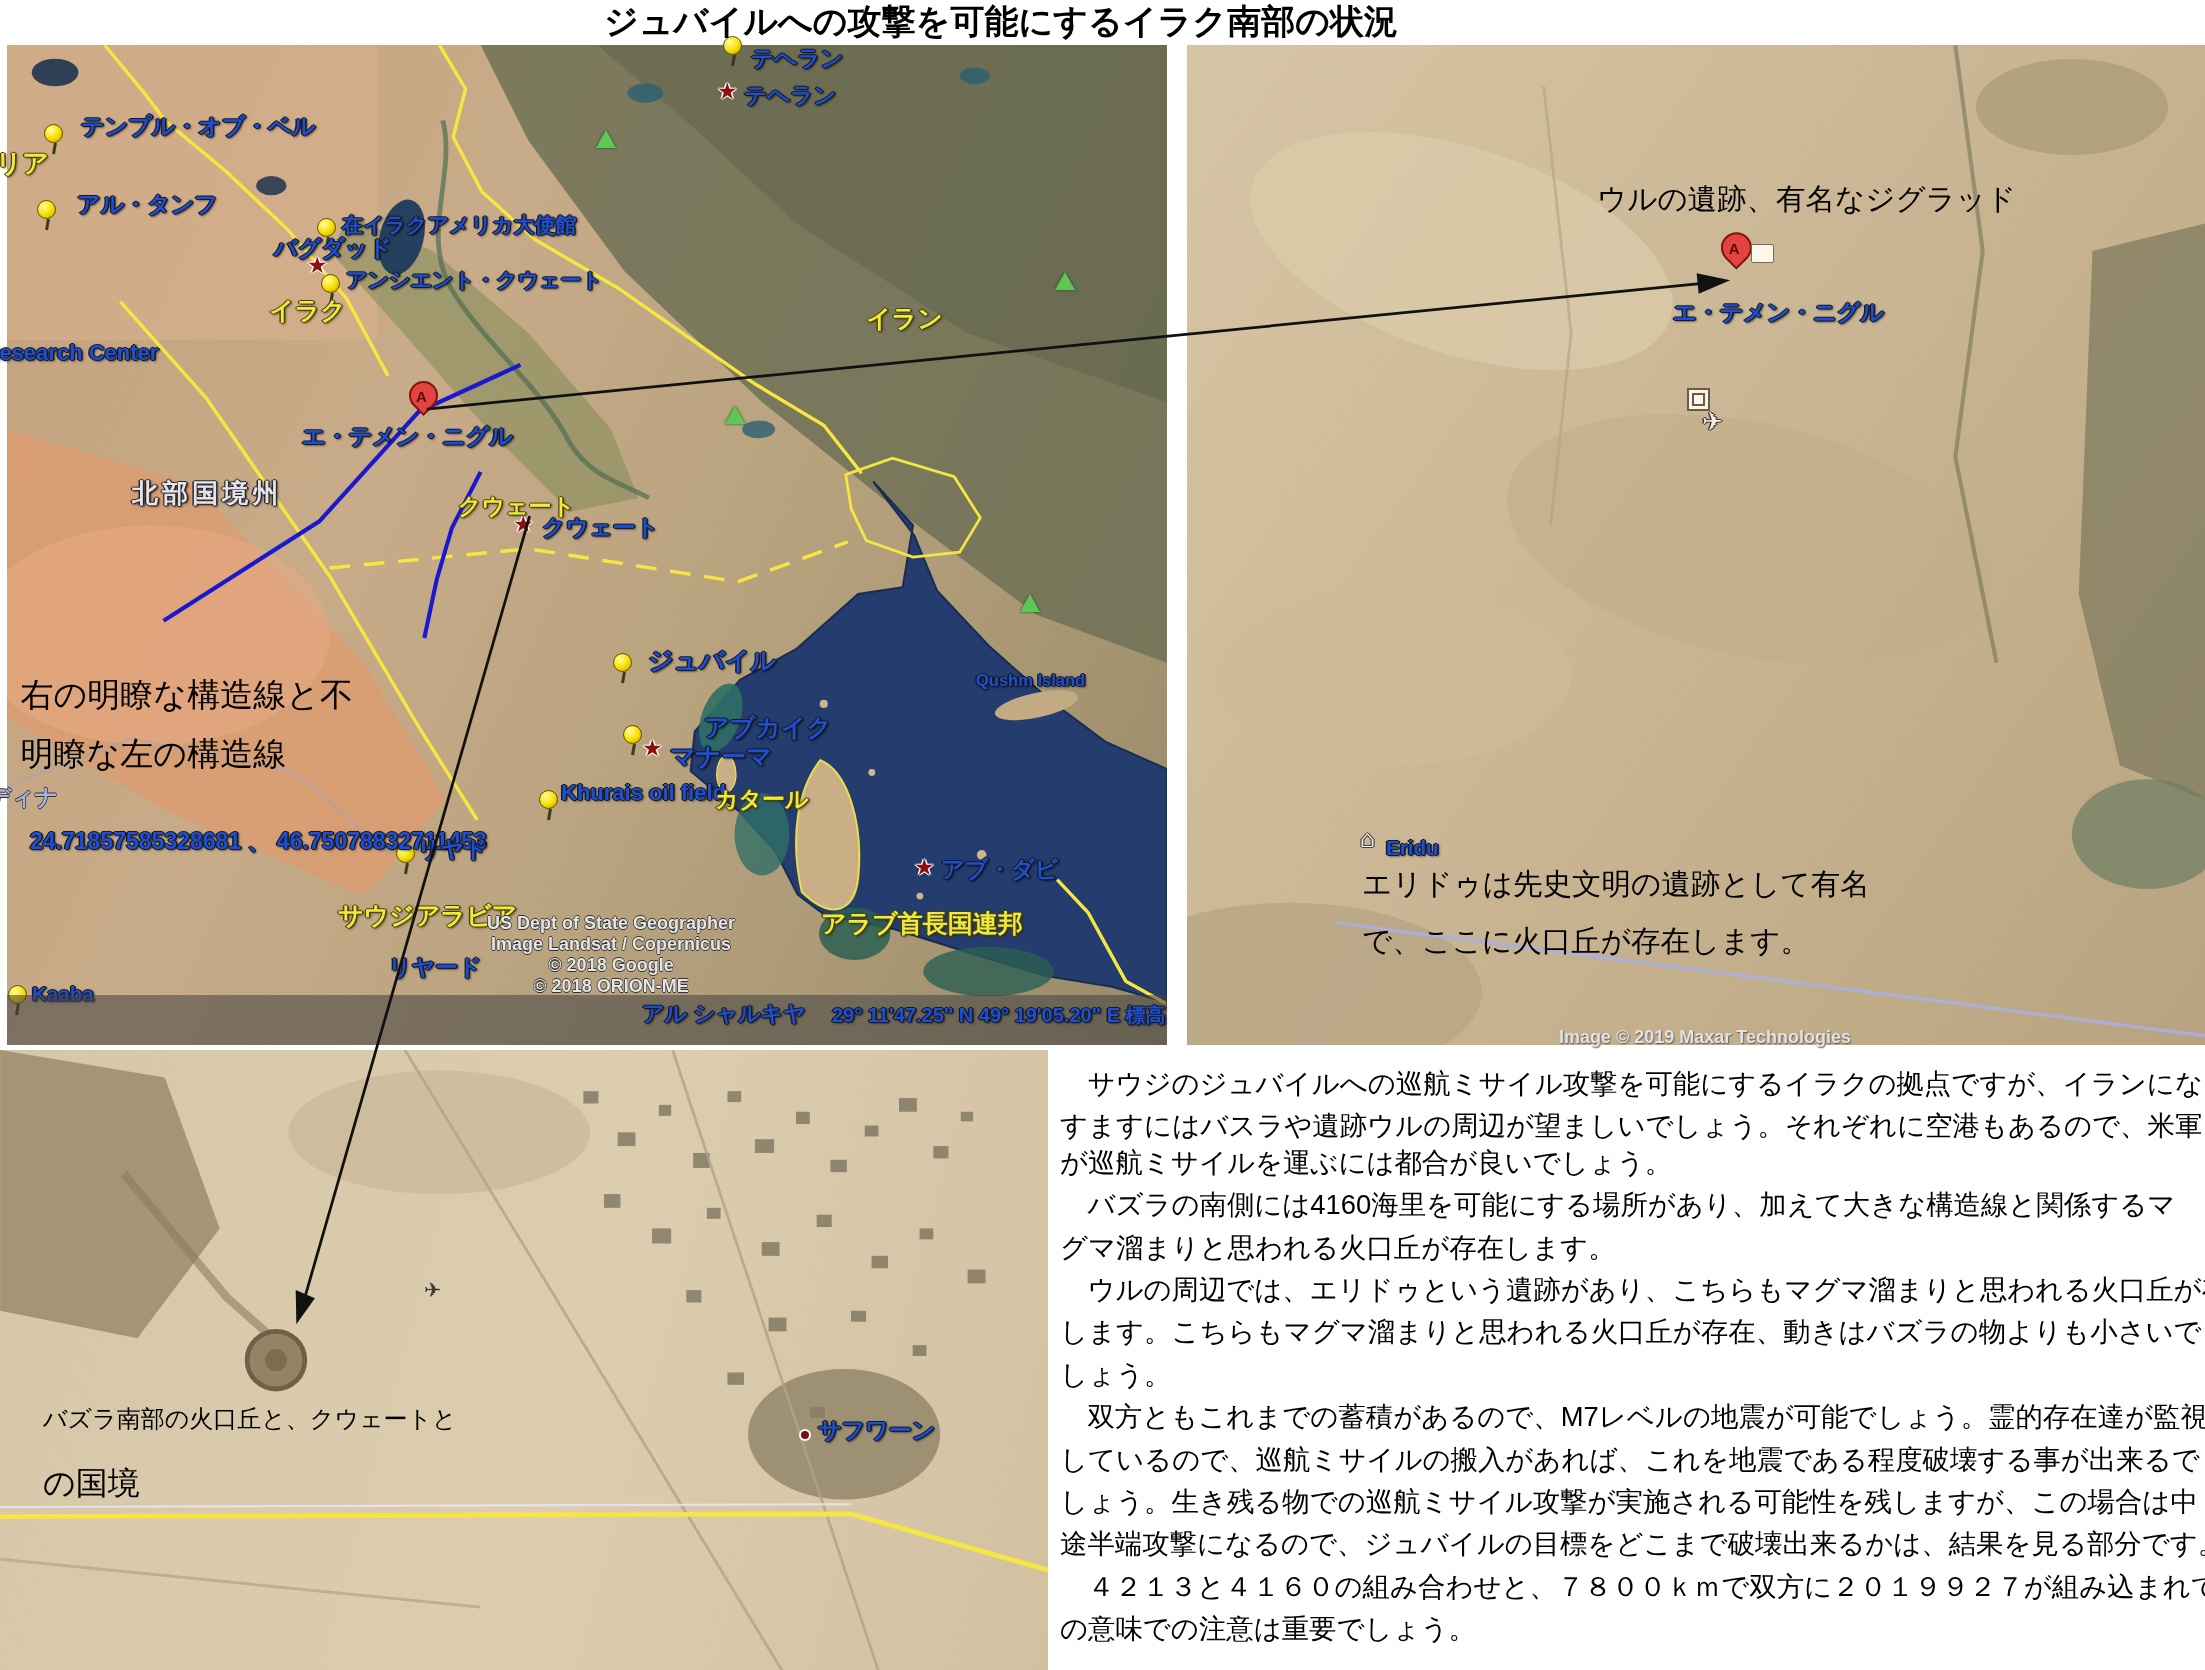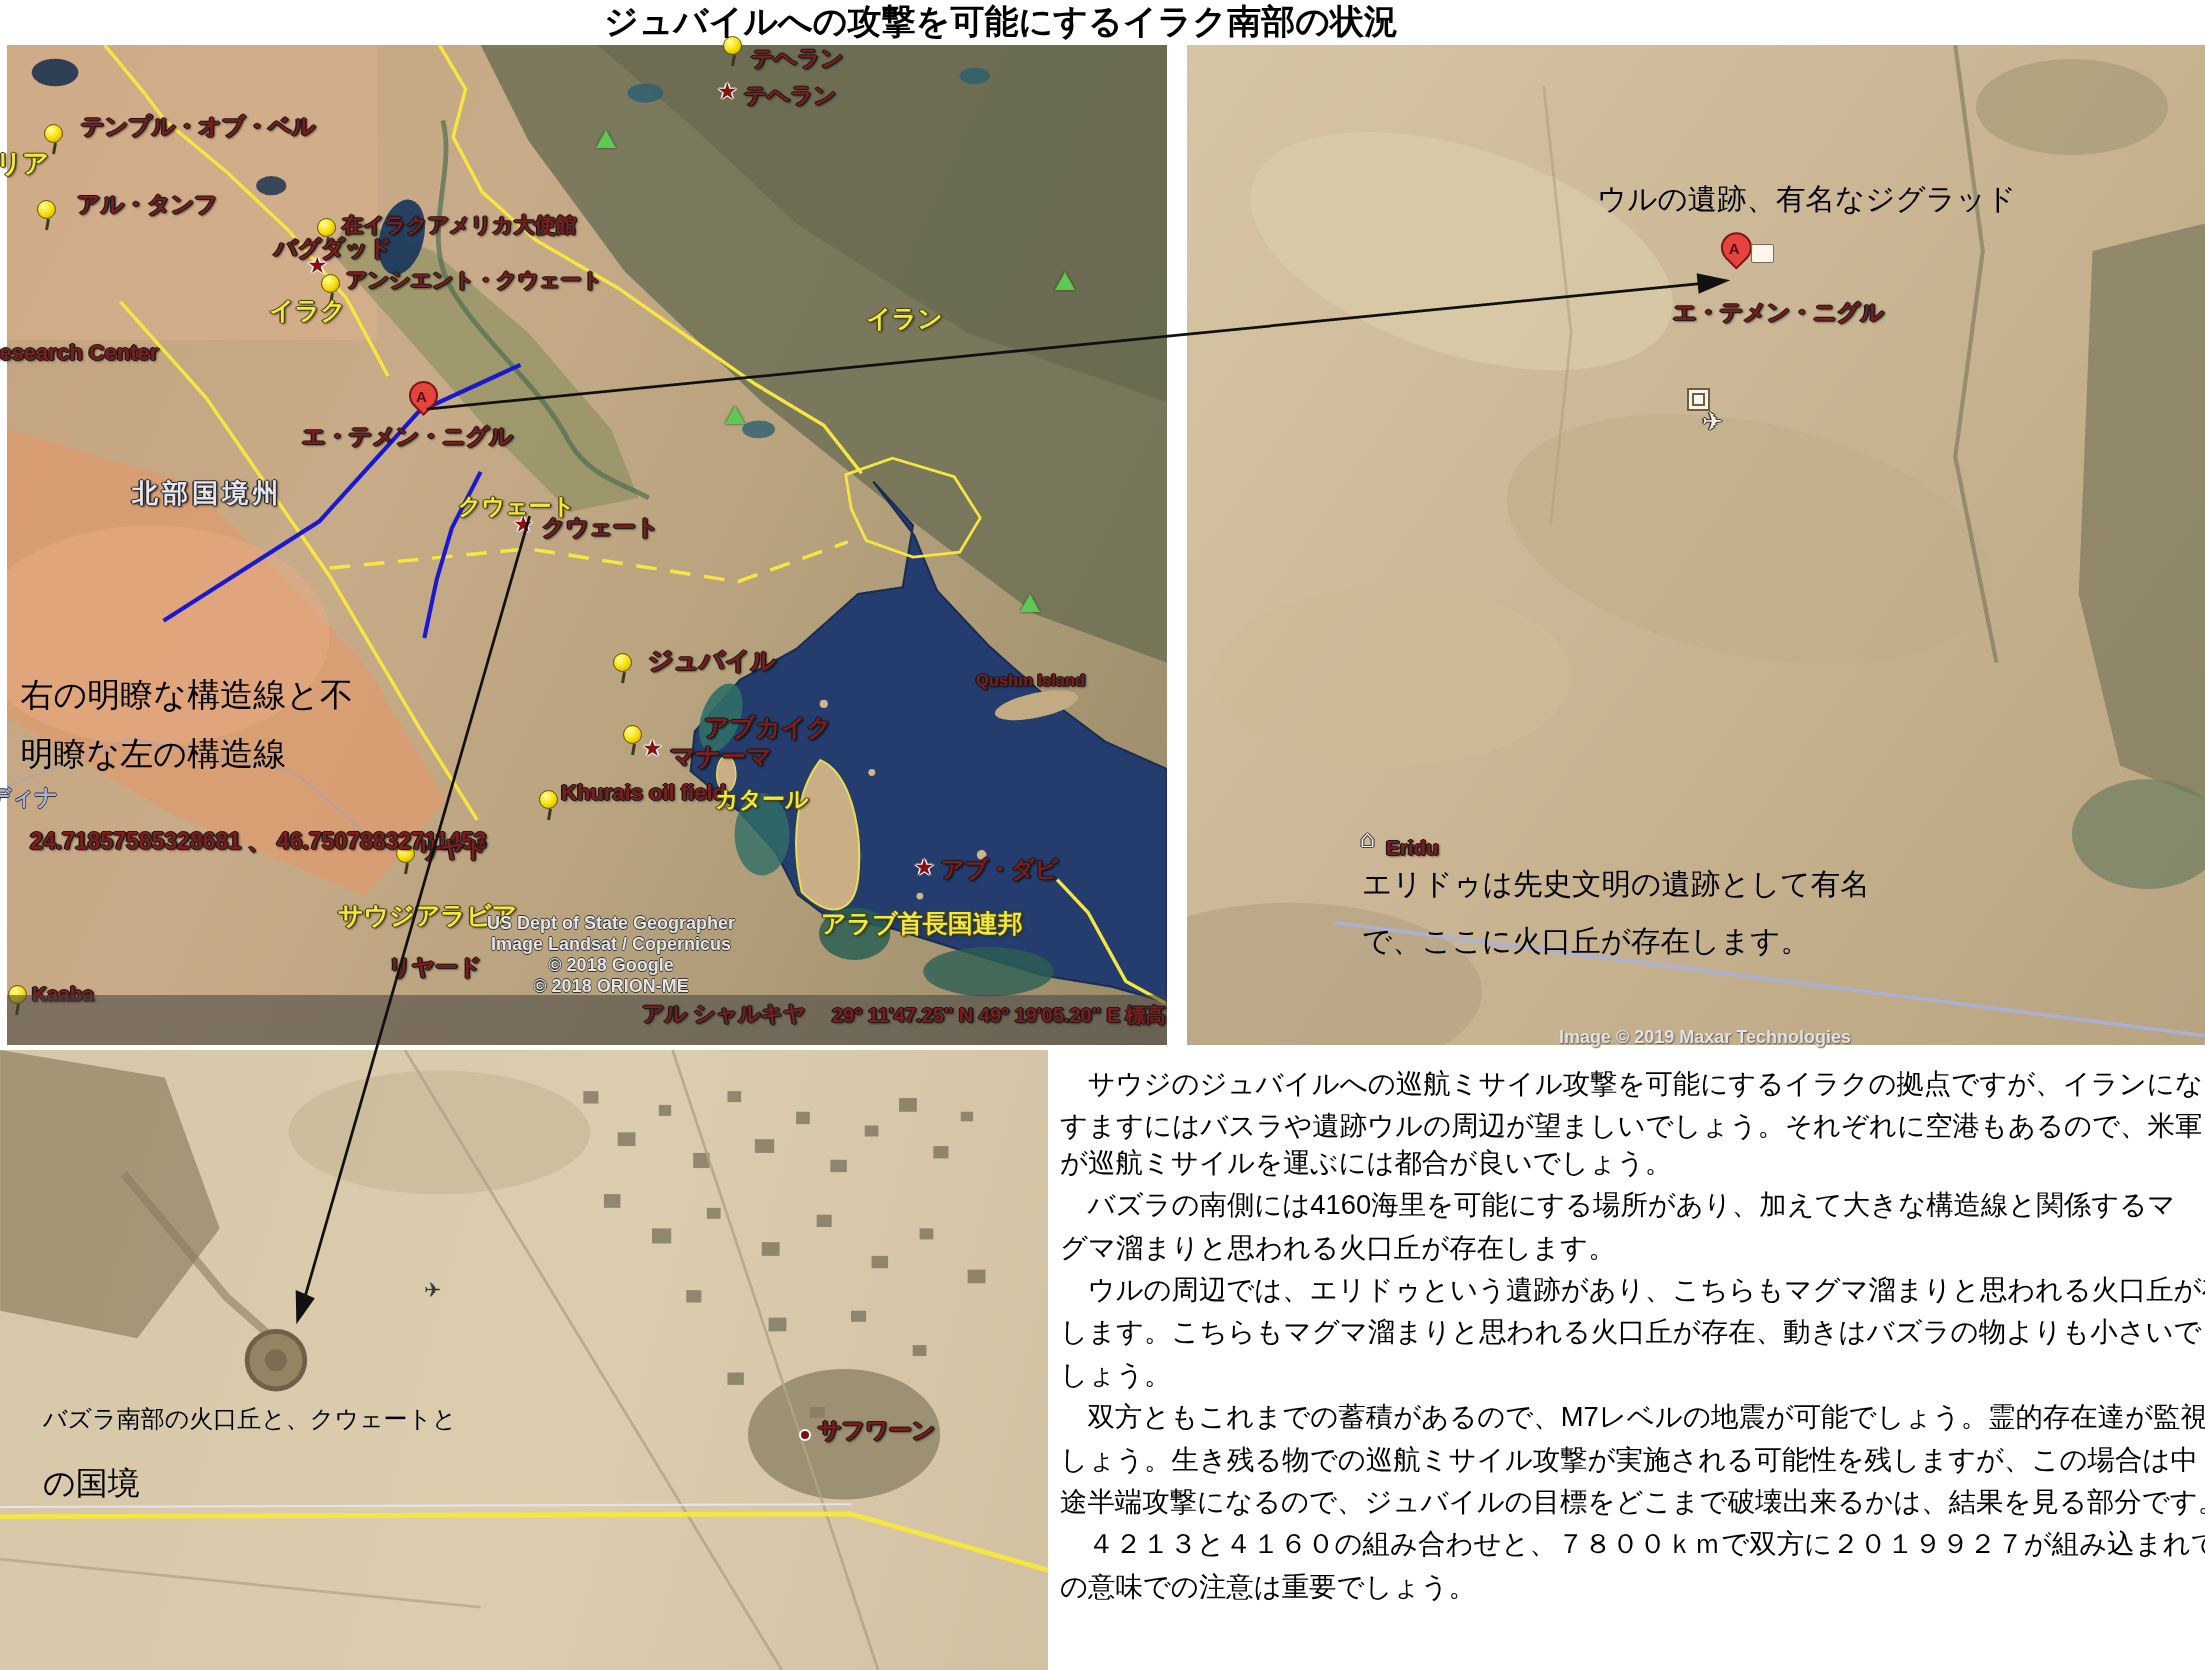--- a/index.html
+++ b/index.html
@@ -1,21 +1,21 @@
 <!DOCTYPE html>
 <html style="font-size:11px"><head>
 <meta charset="utf-8">
 <style>
   html,body{margin:0;padding:0;background:#fff;}
   #canvas{position:relative;width:2205px;height:1671px;background:#fff;overflow:hidden;
           font-family:"Liberation Sans","DejaVu Sans",sans-serif;}
   .map{position:absolute;overflow:hidden;}
   .map svg{position:absolute;left:0;top:0;}
   .lbl{position:absolute;white-space:nowrap;font-weight:700;z-index:20;line-height:1;}
-  .lw{color:#7f1d1d;text-shadow:1.4px 0 0 #1b1b1b,-1.4px 0 0 #1b1b1b,0 1.4px 0 #1b1b1b,0 -1.4px 0 #1b1b1b,1.4px 1.4px 2.7px #000;}
+  .lw{color:#1d4ed8;text-shadow:1.4px 0 0 #1b1b1b,-1.4px 0 0 #1b1b1b,0 1.4px 0 #1b1b1b,0 -1.4px 0 #1b1b1b,1.4px 1.4px 2.7px #000;}
   .ly{color:#f0e93e;text-shadow:1.4px 0 0 #4a4310,-1.4px 0 0 #4a4310,0 1.4px 0 #4a4310,0 -1.4px 0 #4a4310,1.4px 1.4px 2.7px #262200;}
   .lp{color:#aab2d8;text-shadow:0.7px 0 0 #333,-0.7px 0 0 #333,0 0.7px 0 #333,0 -0.7px 0 #333;}
   .lgray{color:#e3e4ee;text-shadow:1.4px 0 0 #2a2a2a,-1.4px 0 0 #2a2a2a,0 1.4px 0 #2a2a2a,0 -1.4px 0 #2a2a2a,1.4px 1.4px 2.7px #000;}
   .ann{position:absolute;white-space:nowrap;color:#000;z-index:60;line-height:1;font-weight:500;}
   .pin{position:absolute;width:20.6px;height:32px;z-index:19;}
   .pin::before{content:'';position:absolute;left:1.4px;top:0;width:17px;height:17px;border-radius:50%;
      background:radial-gradient(circle at 35% 30%,#ffff9a,#f7dc00 55%,#bb9c00);border:1.4px solid #5f5200;}
   .pin::after{content:'';position:absolute;left:9.6px;top:18.5px;width:2.7px;height:11px;background:#3a3a1e;transform:rotate(10deg);}
   .star{position:absolute;z-index:19;font-size:23px;line-height:1;color:#8a1010;
      text-shadow:1.4px 0 0 #fff,-1.4px 0 0 #fff,0 1.4px 0 #fff,0 -1.4px 0 #fff;}
@@ -265,20 +265,21 @@
   <div style="position:absolute;left:1060px;top:1070px;width:1142px;">
     <div class="tline" style="position:relative;margin-bottom:15px;">　サウジのジュバイルへの巡航ミサイル攻撃を可能にするイラクの拠点ですが、イランになり</div>
     <div class="tline" style="position:relative;margin-bottom:9px;">すますにはバスラや遺跡ウルの周辺が望ましいでしょう。それぞれに空港もあるので、米軍</div>
     <div class="tline" style="position:relative;margin-bottom:15px;">が巡航ミサイルを運ぶには都合が良いでしょう。</div>
     <div class="tline" style="position:relative;margin-bottom:15px;">　バズラの南側には4160海里を可能にする場所があり、加えて大きな構造線と関係するマ</div>
     <div class="tline" style="position:relative;margin-bottom:15px;">グマ溜まりと思われる火口丘が存在します。</div>
     <div class="tline" style="position:relative;margin-bottom:15px;">　ウルの周辺では、エリドゥという遺跡があり、こちらもマグマ溜まりと思われる火口丘が存在</div>
     <div class="tline" style="position:relative;margin-bottom:15px;">します。こちらもマグマ溜まりと思われる火口丘が存在、動きはバズラの物よりも小さいで</div>
     <div class="tline" style="position:relative;margin-bottom:15px;">しょう。</div>
     <div class="tline" style="position:relative;margin-bottom:15px;">　双方ともこれまでの蓄積があるので、M7レベルの地震が可能でしょう。霊的存在達が監視</div>
+    <div class="tline" style="position:relative;margin-bottom:15px;">しているので、巡航ミサイルの搬入があれば、これを地震である程度破壊する事が出来るで</div>
     <div class="tline" style="position:relative;margin-bottom:15px;">しょう。生き残る物での巡航ミサイル攻撃が実施される可能性を残しますが、この場合は中</div>
     <div class="tline" style="position:relative;margin-bottom:15px;">途半端攻撃になるので、ジュバイルの目標をどこまで破壊出来るかは、結果を見る部分です。</div>
     <div class="tline" style="position:relative;margin-bottom:15px;">　４２１３と４１６０の組み合わせと、７８００ｋｍで双方に２０１９９２７が組み込まれています。こ</div>
     <div class="tline" style="position:relative;margin-bottom:15px;">の意味での注意は重要でしょう。</div>
   </div>
 
 </div>
 
 
 </body></html>

